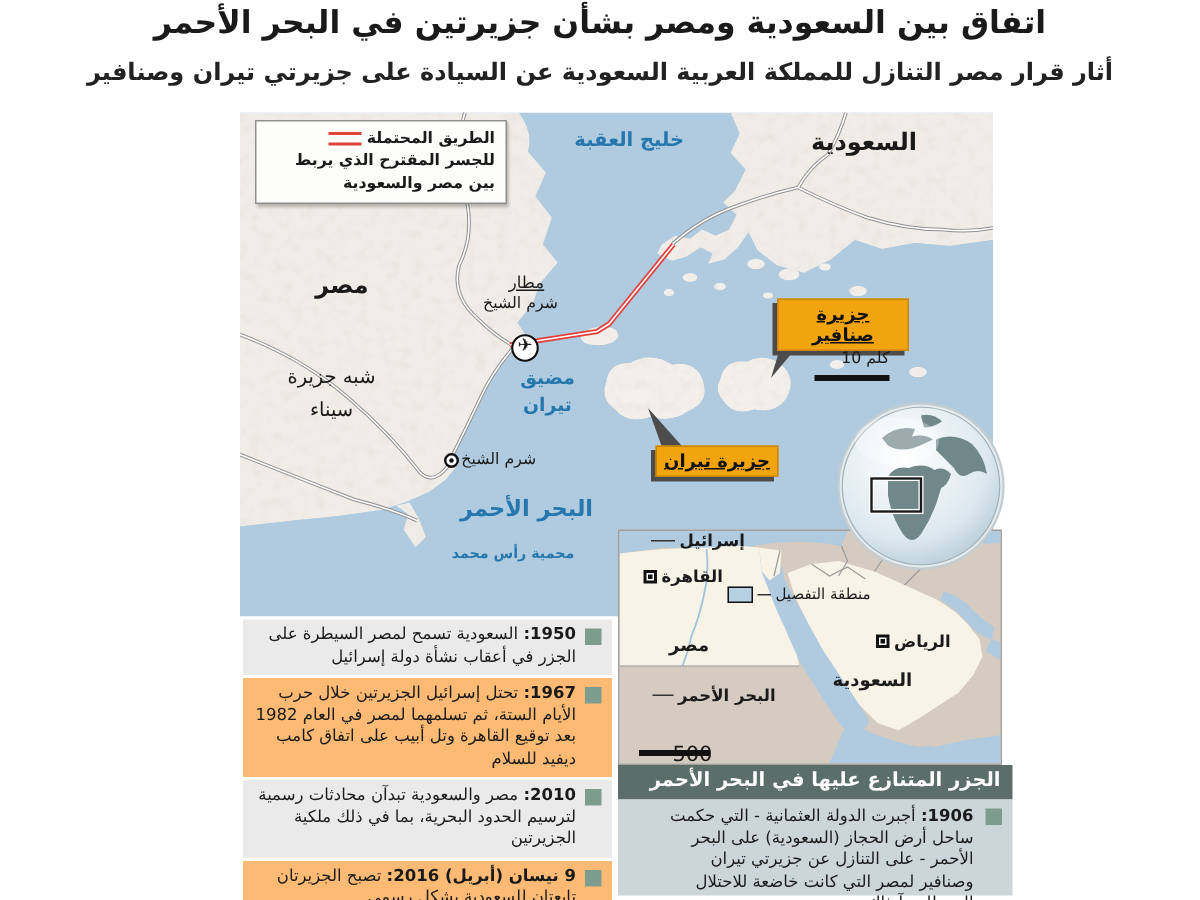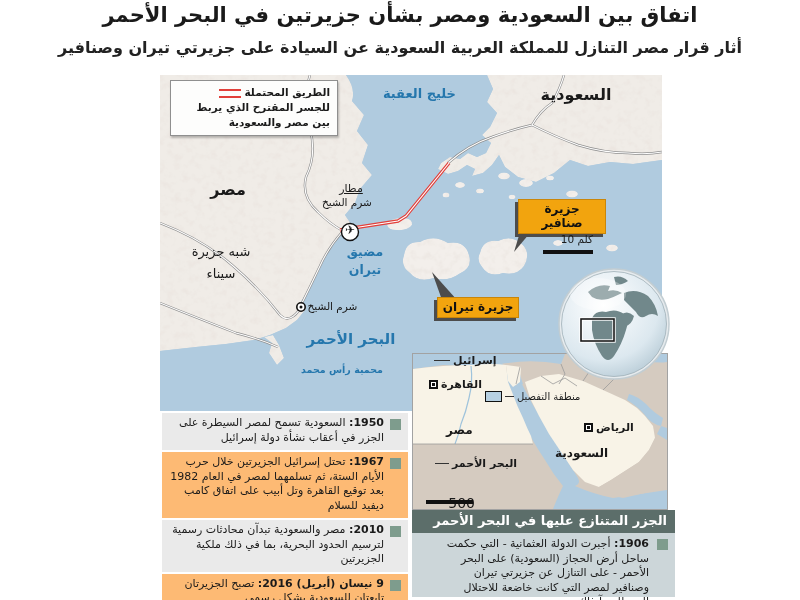--- a/index.html
+++ b/index.html
@@ -21,21 +21,21 @@
   
   #legend{left:170px;top:80px;width:152px;background:#fdfdfc;border:1px solid #8f8f8f;
           box-shadow:1px 2px 2px rgba(0,0,0,.25);padding:4px 7px 5px 7px;
           font-size:10.5px;font-weight:bold;line-height:15px;direction:rtl;text-align:right;}
   .route-sym{display:inline-block;width:22px;height:5px;border-top:2px solid #e2403b;
              border-bottom:2px solid #e2403b;vertical-align:middle;margin:0 4px;}
 
   
   .callout{position:absolute;background:#f2a40e;border:1px solid #c9860a;
            box-shadow:-3px 3px 0 #4c4c4c;color:#111;font-size:12px;font-weight:bold;
-           text-align:center;direction:rtl;padding:2px 4px 3px 4px;}
+           text-align:center;direction:rtl;padding:2px 4px 3px 4px;text-decoration:underline;}
 
   .scalebar{position:absolute;background:#111;height:3.5px;}
   .scaletext{position:absolute;font-size:10.5px;direction:ltr;}
 
   
   #inset{left:412px;top:353px;width:254px;height:155px;border:1px solid #a2a2a2;background:#d5cbc0;overflow:hidden;}
   .inset-label{position:absolute;direction:rtl;display:flex;align-items:center;gap:3px;white-space:nowrap;}
   .ptr-line{display:inline-block;height:1.5px;background:#333;}
   .city-marker{display:inline-block;width:9px;height:9px;border:2px solid #111;background:#fff;position:relative;box-sizing:border-box;}
   .city-marker::after{content:"";position:absolute;left:1px;top:1px;width:3px;height:3px;background:#111;}

